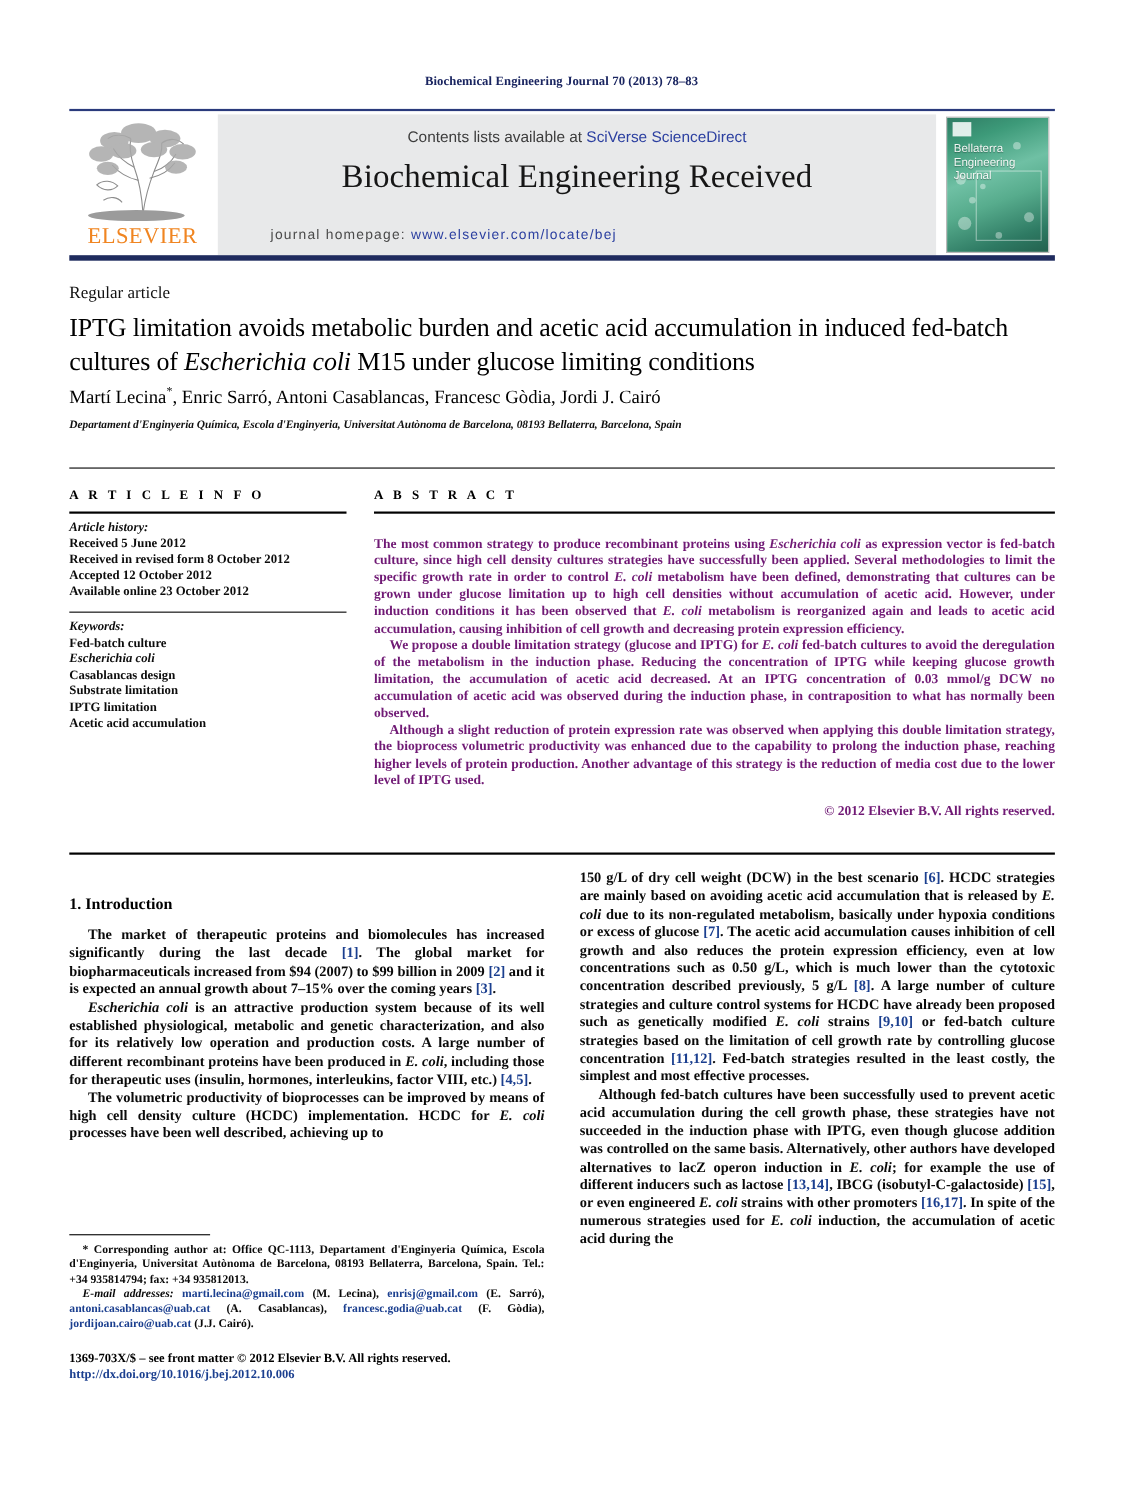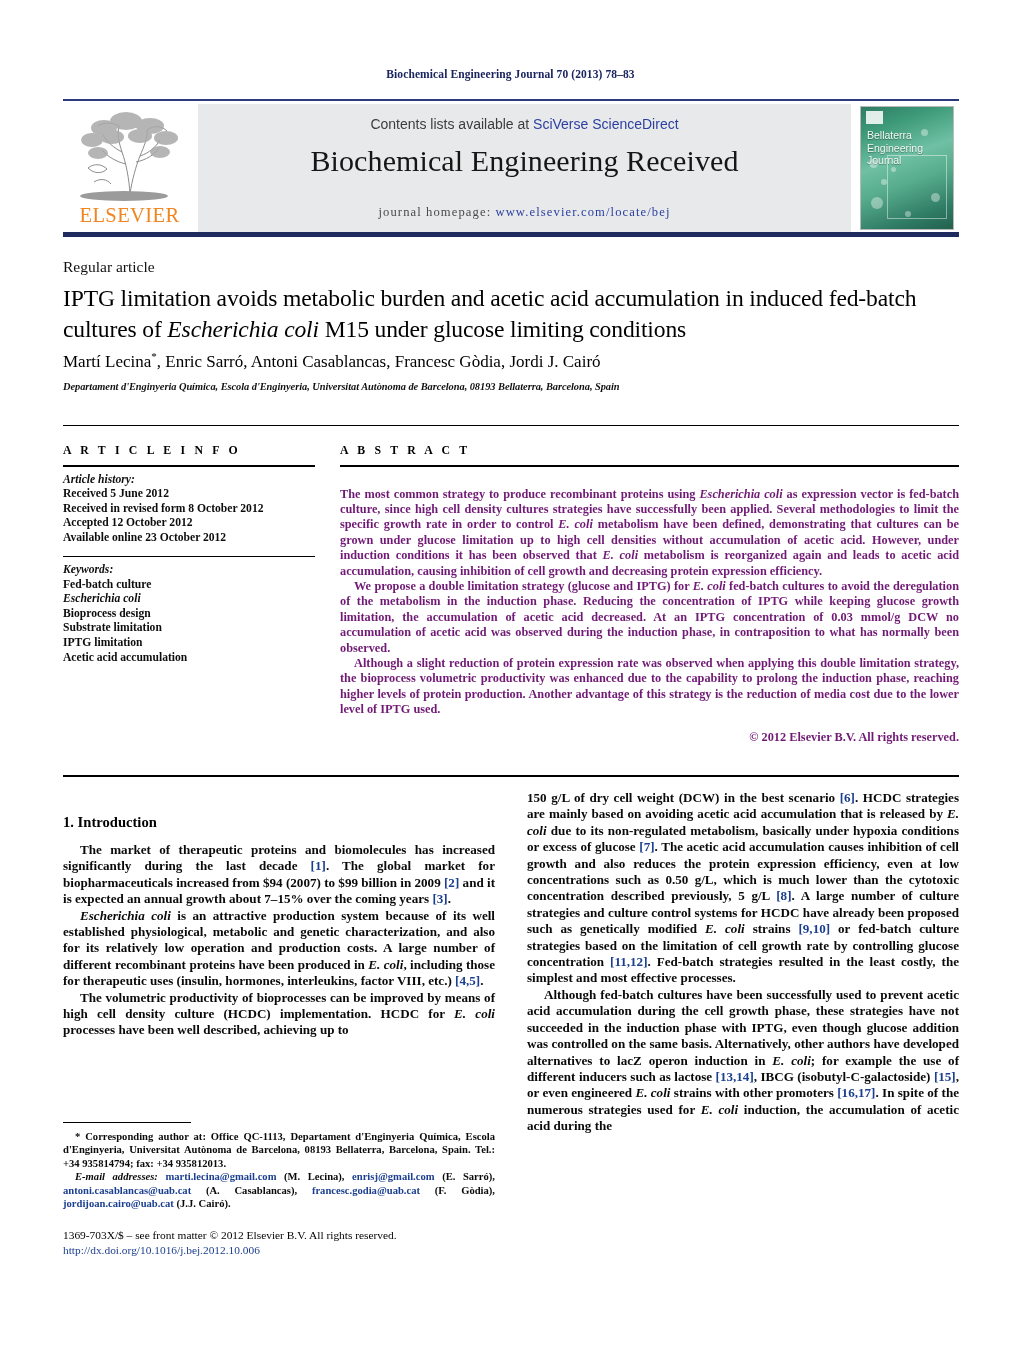--- a/index.html
+++ b/index.html
@@ -95,25 +95,25 @@
     top: 40px; left: 0; width: 100%;
     text-align: center;
     font-family: "Liberation Serif", serif;
     font-size: 30px;
     color: #161616;
     letter-spacing: 0.1px;
   }
   .homepage-line {
     position: absolute;
     bottom: 12px; left: 0; width: 100%;
-    text-align: center;
-    font-family: Liberation Serif, serif;
+    font-family: Liberation Sans, sans-serif;
     font-size: 12.6px;
     color: #4a4a4a;
     letter-spacing: 1.1px;
+    padding-left: 48px;
   }
   .homepage-line .url { color: #2b3fa0; }
 
   .cover-cell {
     width: 104px;
     flex: 0 0 104px;
     position: relative;
     background: #fff;
     display:flex; align-items:center; justify-content:center;
   }
@@ -304,21 +304,21 @@
   .footnotes .ind { text-indent: 12px; }
   .footnotes .em { font-style: italic; }
   .link { color: #1b3f8f; }
   .issn-block {
     position: absolute;
     top: 1228px; left: 63px;
     width: 470px;
     font-family: "Liberation Serif", serif;
     font-size: 11.4px;
     line-height: 15px;
-    font-weight: normal;
+    font-weight: bold;
   }
 </style>
 </head>
 <body>
 
 <div class="page">
 
   <div class="running-head">Biochemical Engineering Journal 70 (2013) 78–83</div>
 
   <div class="masthead">
@@ -402,21 +402,21 @@
       <div>Received 5 June 2012</div>
       <div>Received in revised form 8 October 2012</div>
       <div>Accepted 12 October 2012</div>
       <div>Available online 23 October 2012</div>
     </div>
     <div class="kw-rule"></div>
     <div class="info-block">
       <div class="lbl">Keywords:</div>
       <div>Fed-batch culture</div>
       <div class="ital">Escherichia coli</div>
-      <div>Bioprocess design</div>
+      <div>Casablancas design</div>
       <div>Substrate limitation</div>
       <div>IPTG limitation</div>
       <div>Acetic acid accumulation</div>
     </div>
   </div>
 
   <div class="abs-col">
     <div class="sec-head">A B S T R A C T</div>
     <div class="hrule"></div>
     <div class="abs-text">

